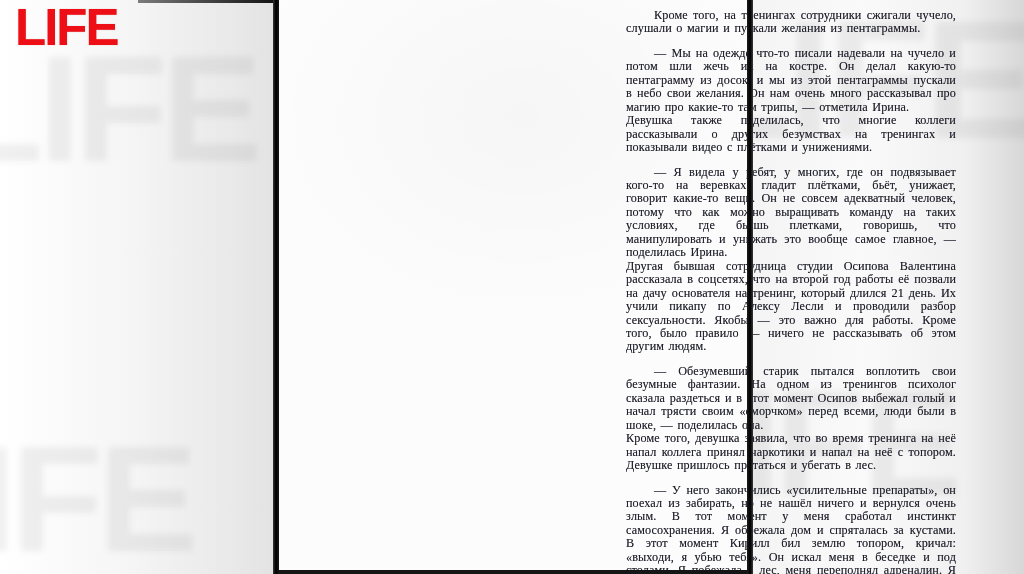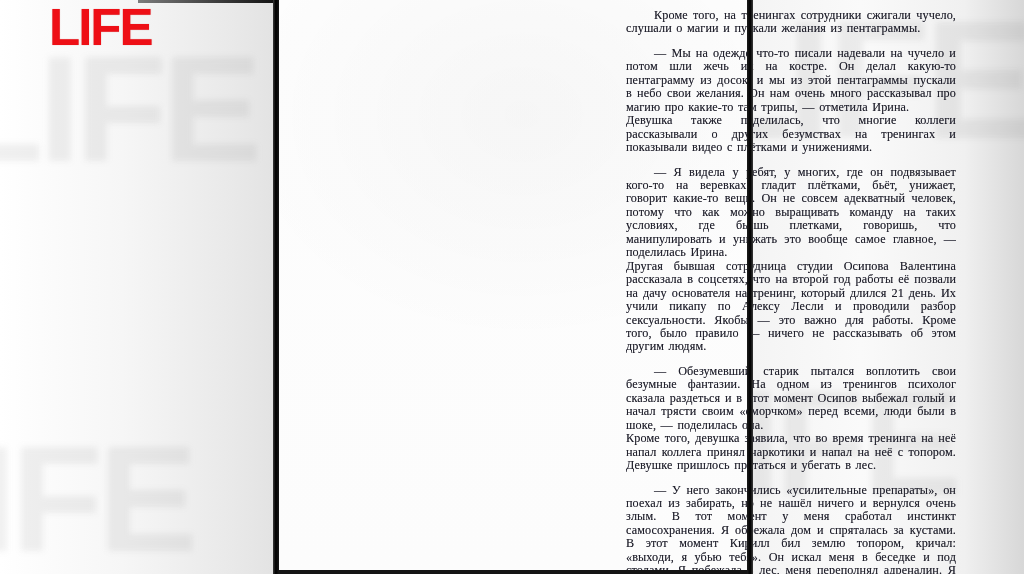--- a/index.html
+++ b/index.html
@@ -100,15 +100,15 @@
         <p class="gap">— Обезумевший старик пытался воплотить свои безумные фантазии. На одном из тренингов психолог сказала раздеться и в этот момент Осипов выбежал голый и начал трясти своим «сморчком» перед всеми, люди были в шоке, — поделилась она.</p>
         <p class="no-indent">Кроме того, девушка заявила, что во время тренинга на неё напал коллега принял наркотики и напал на неё с топором. Девушке пришлось прятаться и убегать в лес.</p>
         <p class="gap">— У него закончились «усилительные препараты», он поехал из забирать, но не нашёл ничего и вернулся очень злым. В тот момент у меня сработал инстинкт самосохранения. Я оббежала дом и спряталась за кустами. В этот момент Кирилл бил землю топором, кричал: «выходи, я убью тебя». Он искал меня в беседке и под столами. Я побежала в лес, меня переполнял адреналин. Я даже не чувствовала, что бегу по кустам и кочкам. Я остановилась посреди леса, в одной руке у меня была плетка, а в другой — баллончик, — поделилась девушка.</p>
       </div>
   </div>
 
   <div class="page-bottom-edge"></div>
   <div class="bar" id="bar-left"></div>
   <div class="bar" id="bar-right"></div>
 
-  <div class="logo" style="color: rgb(238, 15, 22); margin-left: 34px;">LIFE</div>
+  <div class="logo" style="color: rgb(238, 15, 22);">LIFE</div>
 
 </div>
 
 </body></html>

